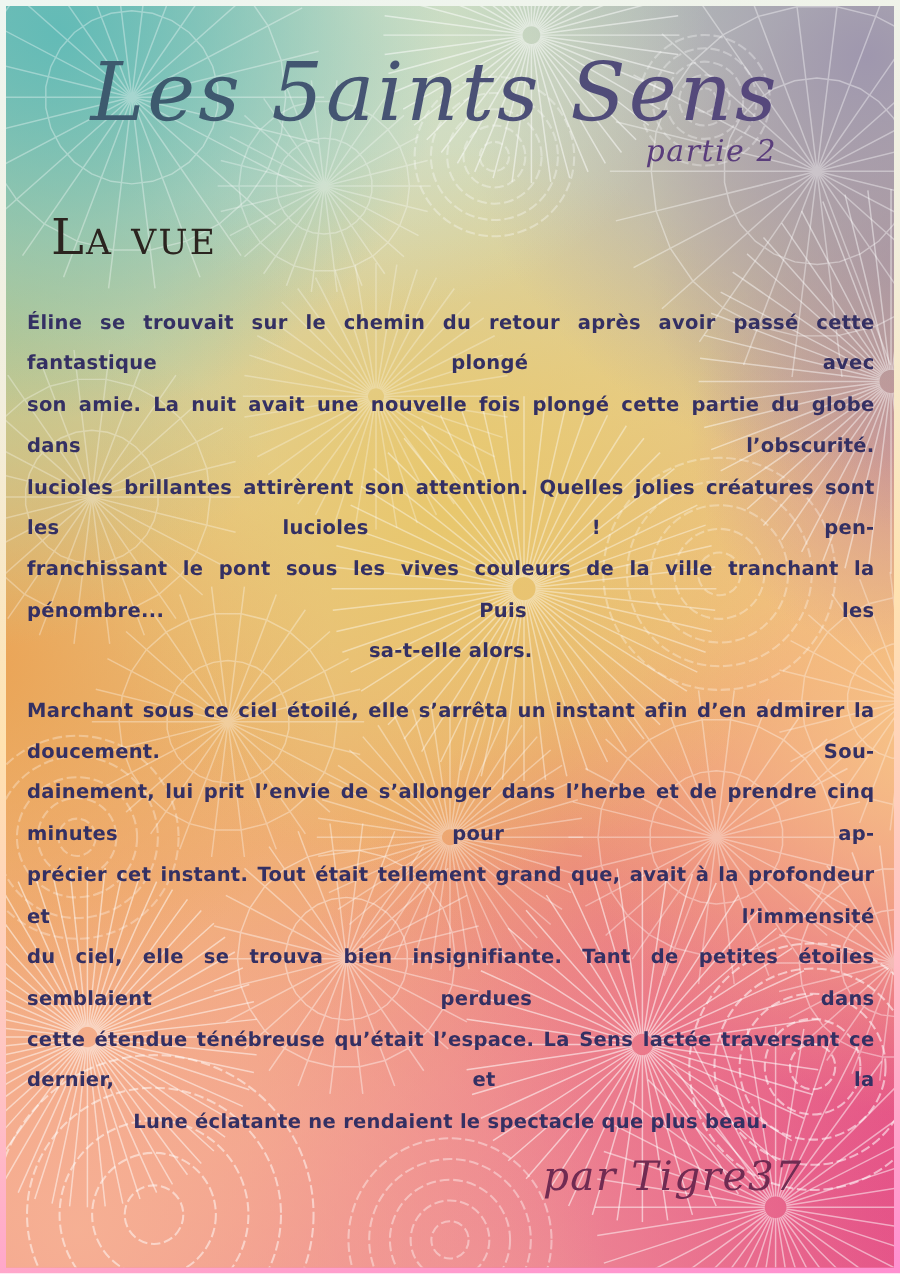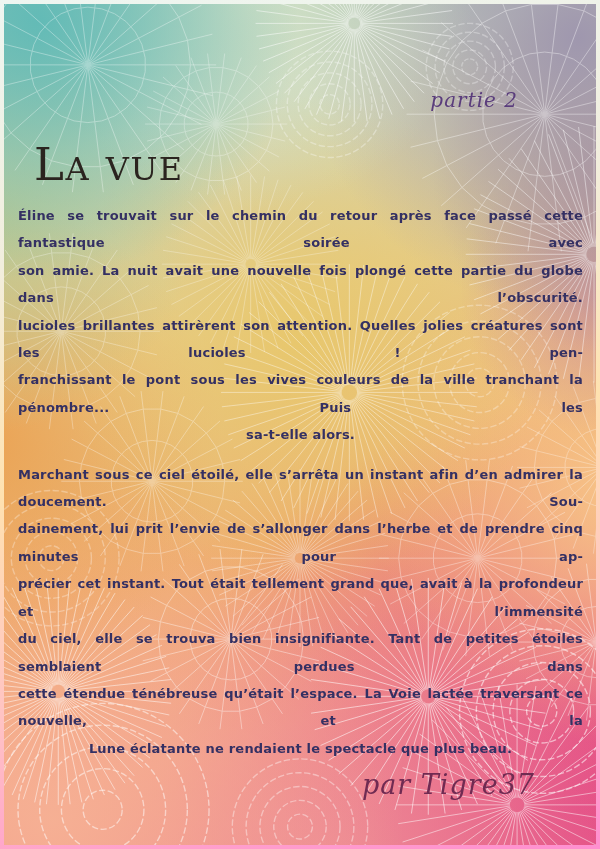--- a/index.html
+++ b/index.html
@@ -66,21 +66,21 @@
     color: #5a3d7c;
   }
 
   .section-heading {
     position: absolute;
     top: 134px; left: 30px;
     margin: 0;
     font-family: "DejaVu Serif", serif;
     font-variant: small-caps;
     font-weight: normal;
-    font-size: 45px;
+    font-size: 33px;
     letter-spacing: 1.5px;
     color: #2b241f;
   }
 
   .story {
     position: absolute;
     top: 198px; left: 14px; right: 13px;
   }
 
   .paragraph { margin: 0 0 12px 0; }
@@ -832,39 +832,40 @@
           <line x1="600" y1="645" x2="628.3683909634028" y2="570.1987005851668"></line>
           <line x1="600" y1="645" x2="645.4451797384924" y2="579.1612907285074"></line>
           <line x1="600" y1="645" x2="659.8808598536881" y2="591.9501873407363"></line>
           <line x1="600" y1="645" x2="670.8364820522568" y2="607.8221462364985"></line>
           <line x1="600" y1="645" x2="677.6753453940842" y2="625.8547468569953"></line>
           <polygon points="635.7,649.3 633.7,657.7 629.6,665.4 623.9,671.9 616.8,676.9 608.6,679.9 600.0,681.0 591.4,680.0 583.3,676.9 576.1,672.0 570.4,665.5 566.4,657.8 564.3,649.4 564.3,640.7 566.3,632.3 570.4,624.6 576.1,618.1 583.2,613.1 591.4,610.1 600.0,609.0 608.6,610.0 616.7,613.1 623.9,618.0 629.6,624.5 633.6,632.2 635.7,640.6"></polygon>
           <polygon points="664.0,645.0 662.1,660.3 656.7,674.7 647.9,687.4 636.4,697.7 622.7,704.8 607.7,708.5 592.3,708.5 577.3,704.8 563.6,697.7 552.1,687.4 543.3,674.7 537.9,660.3 536.0,645.0 537.9,629.7 543.3,615.3 552.1,602.6 563.6,592.3 577.3,585.2 592.3,581.5 607.7,581.5 622.7,585.2 636.4,592.3 647.9,602.6 656.7,615.3 662.1,629.7"></polygon>
         </g>
       </svg>
 
+    <h1 class="title">Les 5aints Sens</h1>
 
     <p class="subtitle">partie 2</p>
 
     <h2 class="section-heading">La vue</h2>
 
     <div class="story" id="story">
         <div class="paragraph">
-          <div class="line just">Éline se trouvait sur le chemin du retour après face passé cette fantastique soirée avec</div>
+          <div class="line just">Éline se trouvait sur le chemin du retour après avoir passé cette fantastique plongé avec</div>
           <div class="line just">son amie. La nuit avait une nouvelle fois plongé cette partie du globe dans l’obscurité.</div>
           <div class="line just">lucioles brillantes attirèrent son attention. Quelles jolies créatures sont les lucioles ! pen-</div>
           <div class="line just">franchissant le pont sous les vives couleurs de la ville tranchant la pénombre... Puis les</div>
           <div class="line last">sa-t-elle alors.</div>
         </div>
         <div class="paragraph">
           <div class="line just">Marchant sous ce ciel étoilé, elle s’arrêta un instant afin d’en admirer la doucement. Sou-</div>
           <div class="line just">dainement, lui prit l’envie de s’allonger dans l’herbe et de prendre cinq minutes pour ap-</div>
           <div class="line just">précier cet instant. Tout était tellement grand que, avait à la profondeur et l’immensité</div>
           <div class="line just">du ciel, elle se trouva bien insignifiante. Tant de petites étoiles semblaient perdues dans</div>
-          <div class="line just">cette étendue ténébreuse qu’était l’espace. La Voie lactée traversant ce nouvelle, et la</div>
+          <div class="line just">cette étendue ténébreuse qu’était l’espace. La Sens lactée traversant ce dernier, et la</div>
           <div class="line last">Lune éclatante ne rendaient le spectacle que plus beau.</div>
         </div>
       </div>
 
     <p class="byline">par Tigre37</p>
 
   </div>
 </div>
 
 </body></html>

